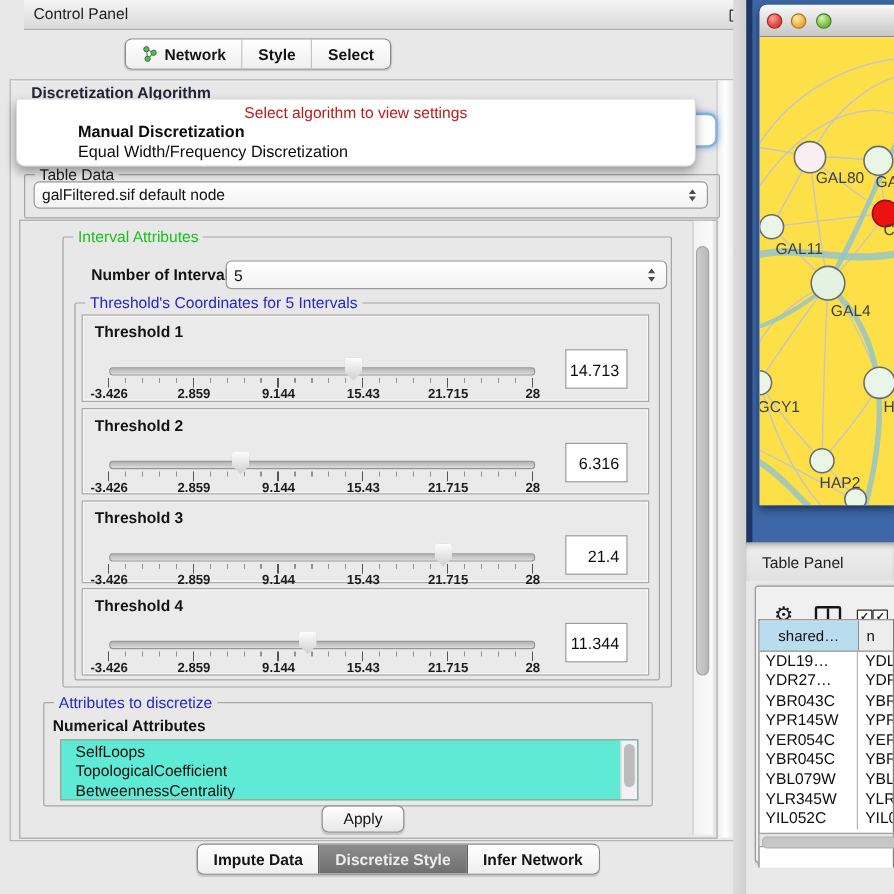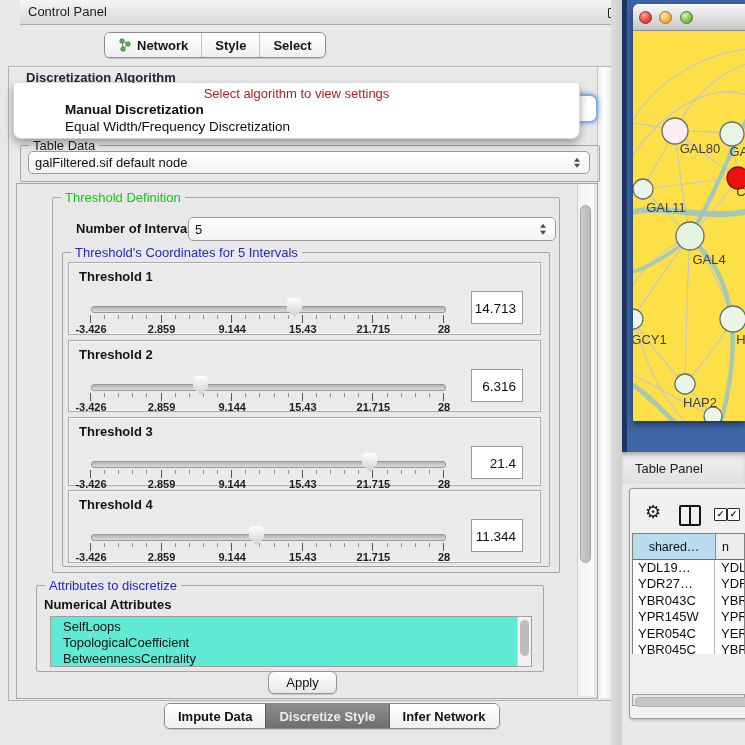--- a/index.html
+++ b/index.html
@@ -113,21 +113,21 @@
   .tp-bar .t{position:absolute;left:13px;top:9px;font-size:13px;color:#1e1e1e;}
   .tp-area{left:622px;top:484px;width:123px;height:261px;background:#e9e9e9;}
   .tp-panel{left:629px;top:488px;width:120px;height:231px;background:#f0f0f0;border:1px solid #9a9a9a;
     border-radius:3px 0 0 3px;box-shadow:1px 1px 3px rgba(0,0,0,.25);box-sizing:border-box;}
   .gear{left:645px;top:503px;font-size:18px;color:#1b1b1b;line-height:18px;}
   .colic{left:679px;top:505px;width:18px;height:17px;border:2px solid #141414;border-radius:2px;}
   .colic i{position:absolute;left:50%;top:0;width:2px;height:100%;background:#141414;transform:translateX(-1px);}
   .chk{position:absolute;top:508px;width:11px;height:11px;border:1.5px solid #2c2c2c;border-radius:1px;
     font-size:9px;line-height:10px;text-align:center;color:#222;font-weight:bold;background:#fafafa;}
 
-  .dtable{left:632px;top:533px;width:113px;height:121px;border:1px solid #808080;border-bottom:none;background:#fff;box-sizing:border-box;overflow:hidden;}
+  .dtable{left:632px;top:516px;width:113px;height:207px;border:1px solid #808080;border-bottom:none;background:#fff;box-sizing:border-box;overflow:hidden;}
   .dtable .hdr{display:flex;height:25px;border-bottom:1px solid #6e6e6e;}
   .dtable .hc1{width:82px;background:#b9ddef;border-right:1px solid #8e8e8e;font-size:12.5px;color:#101010;
     display:flex;align-items:center;justify-content:center;}
   .dtable .hc2{flex:1;background:#ededed;font-size:12.5px;color:#101010;display:flex;align-items:center;padding-left:6px;}
   .dtable .row{display:flex;height:16.4px;font-size:13px;color:#0e0e0e;}
   .dtable .c1{width:82px;padding-left:5px;border-right:1px solid #b5b5b5;white-space:nowrap;overflow:hidden;box-sizing:border-box;}
   .dtable .c2{flex:1;padding-left:6px;white-space:nowrap;overflow:hidden;}
   .hscroll{left:632px;top:694px;width:113px;height:12px;background:#e6e6e6;border:1px solid #9f9f9f;box-sizing:border-box;}
   .hthumb{position:absolute;left:2px;top:1.5px;width:116px;height:8px;border-radius:4px;background:#c6c6c6;border:1px solid #b2b2b2;}
 
@@ -186,21 +186,21 @@
         <i class="up"></i>
         <i class="dn"></i>
       </span>
   </div>
 
   <div class="abs tallpanel"></div>
   <div class="abs tall-scrolltrack"></div>
   <div class="abs tall-thumb"></div>
 
   <div class="group" style="left:52px;top:197px;width:506px;height:374px">
-    <span class="legend leg-green">Threshold Definition</span>
+    <span class="legend leg-green">Interval Attributes</span>
   </div>
   <div class="abs bold13" style="left:76px;top:221px">Number of Intervals</div>
   <div class="combo" style="left:188px;top:217px;width:368px;height:24px">
     <span>5</span>
     <span class="spin-ic">
         <i class="up"></i>
         <i class="dn"></i>
       </span>
   </div>
 

